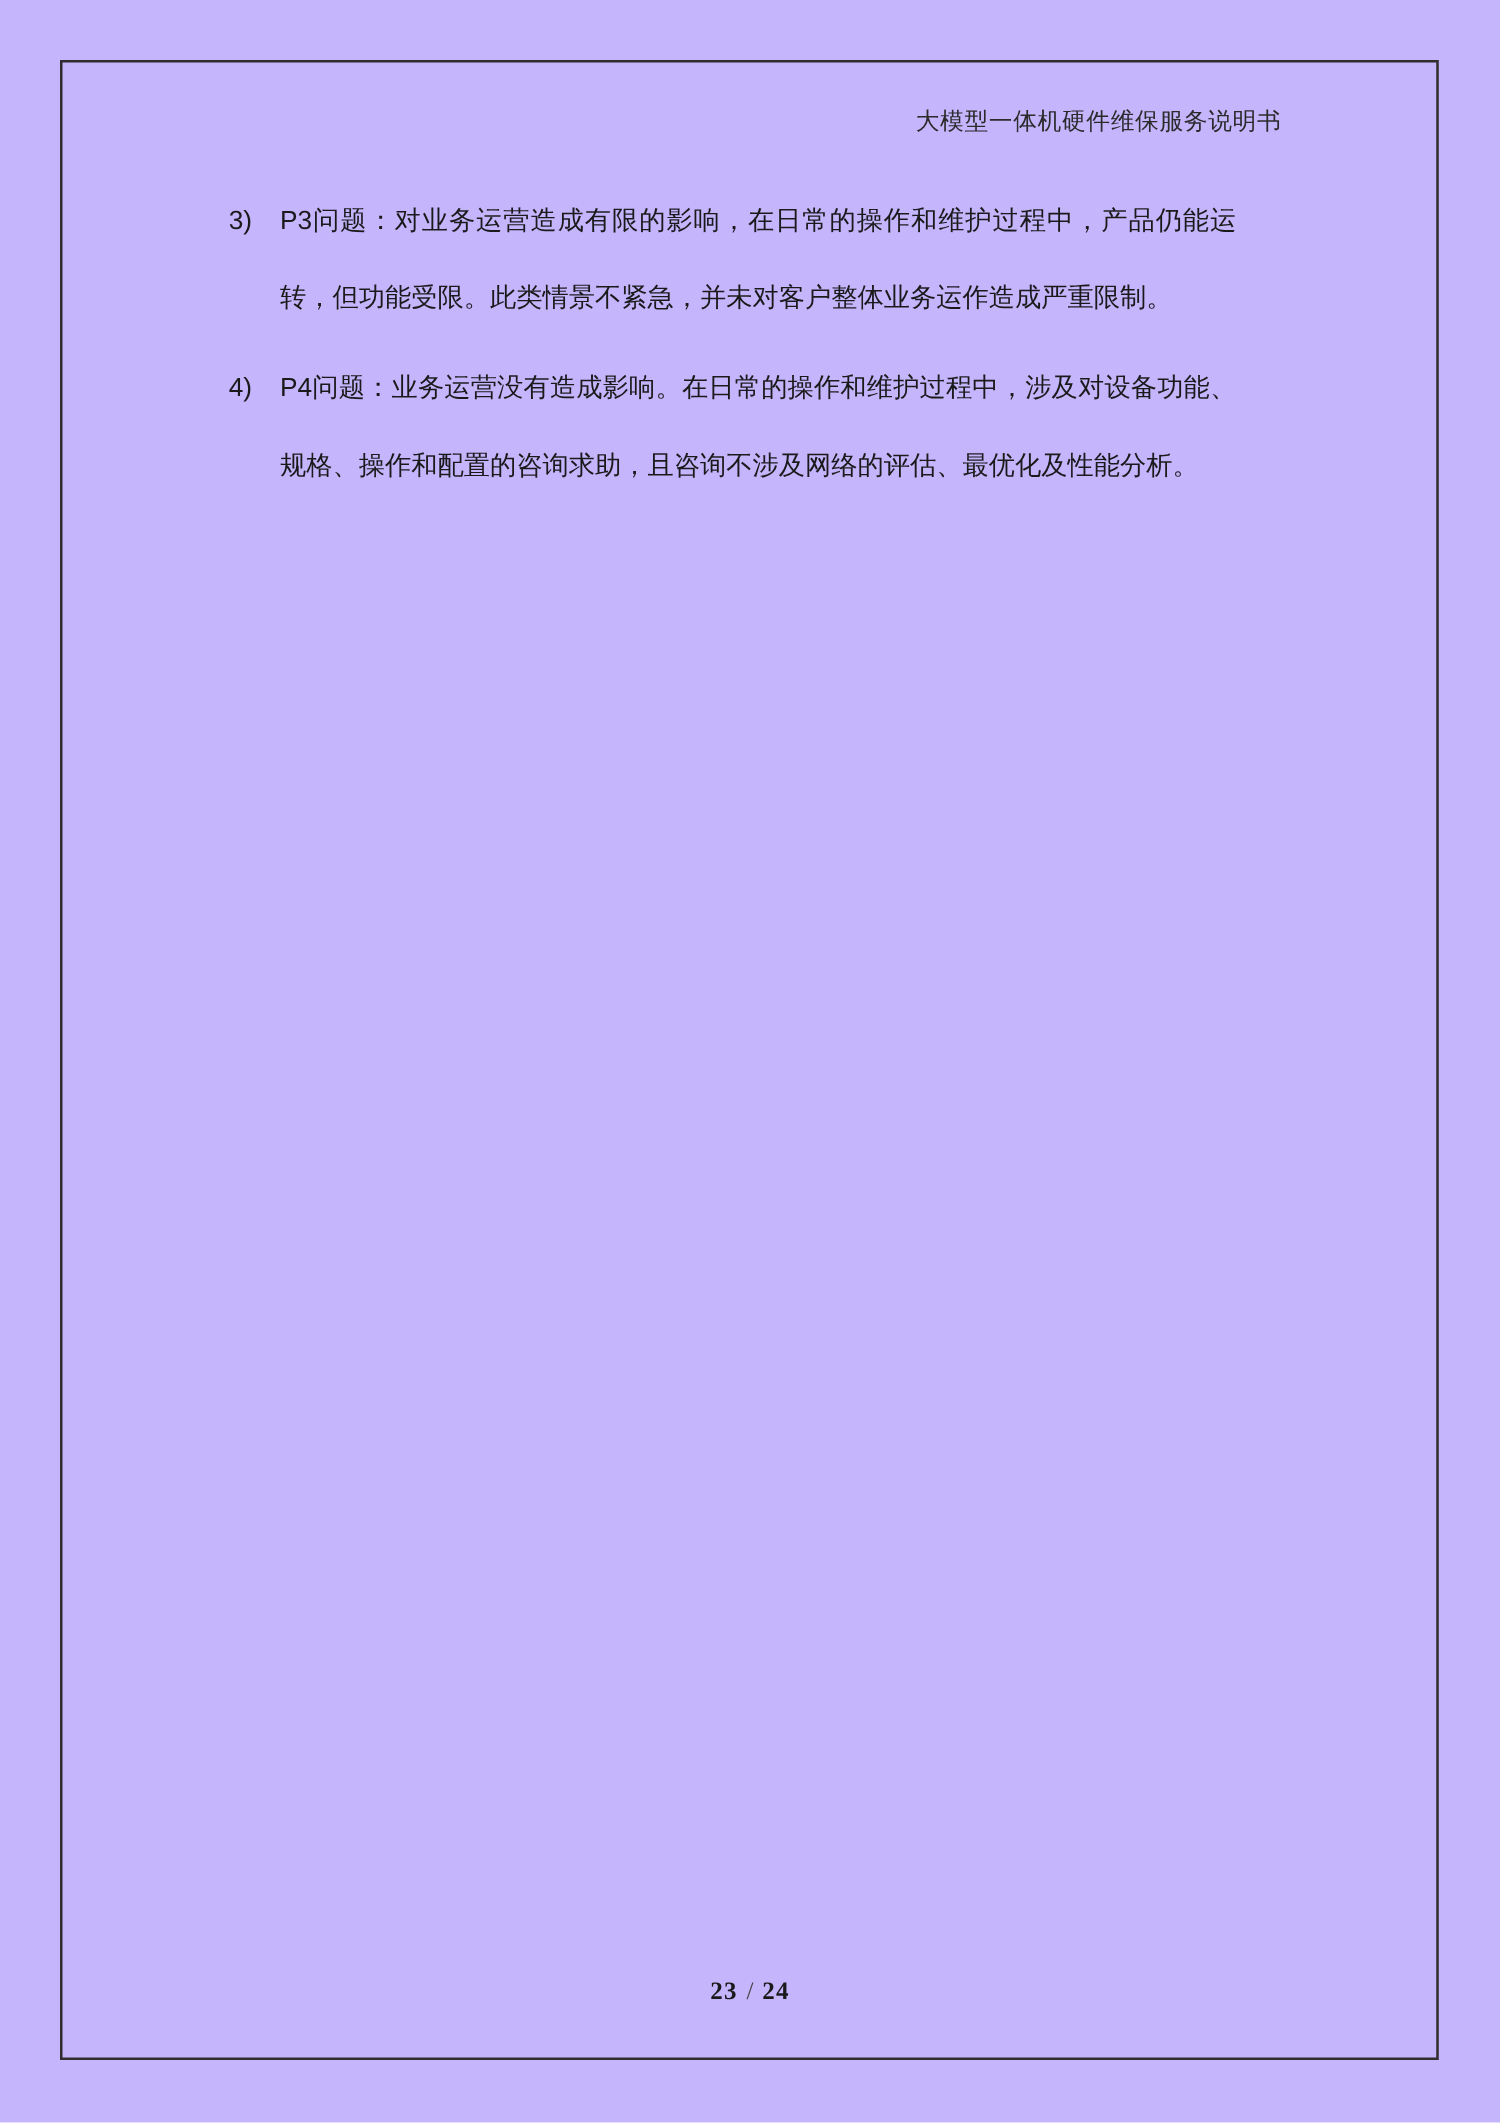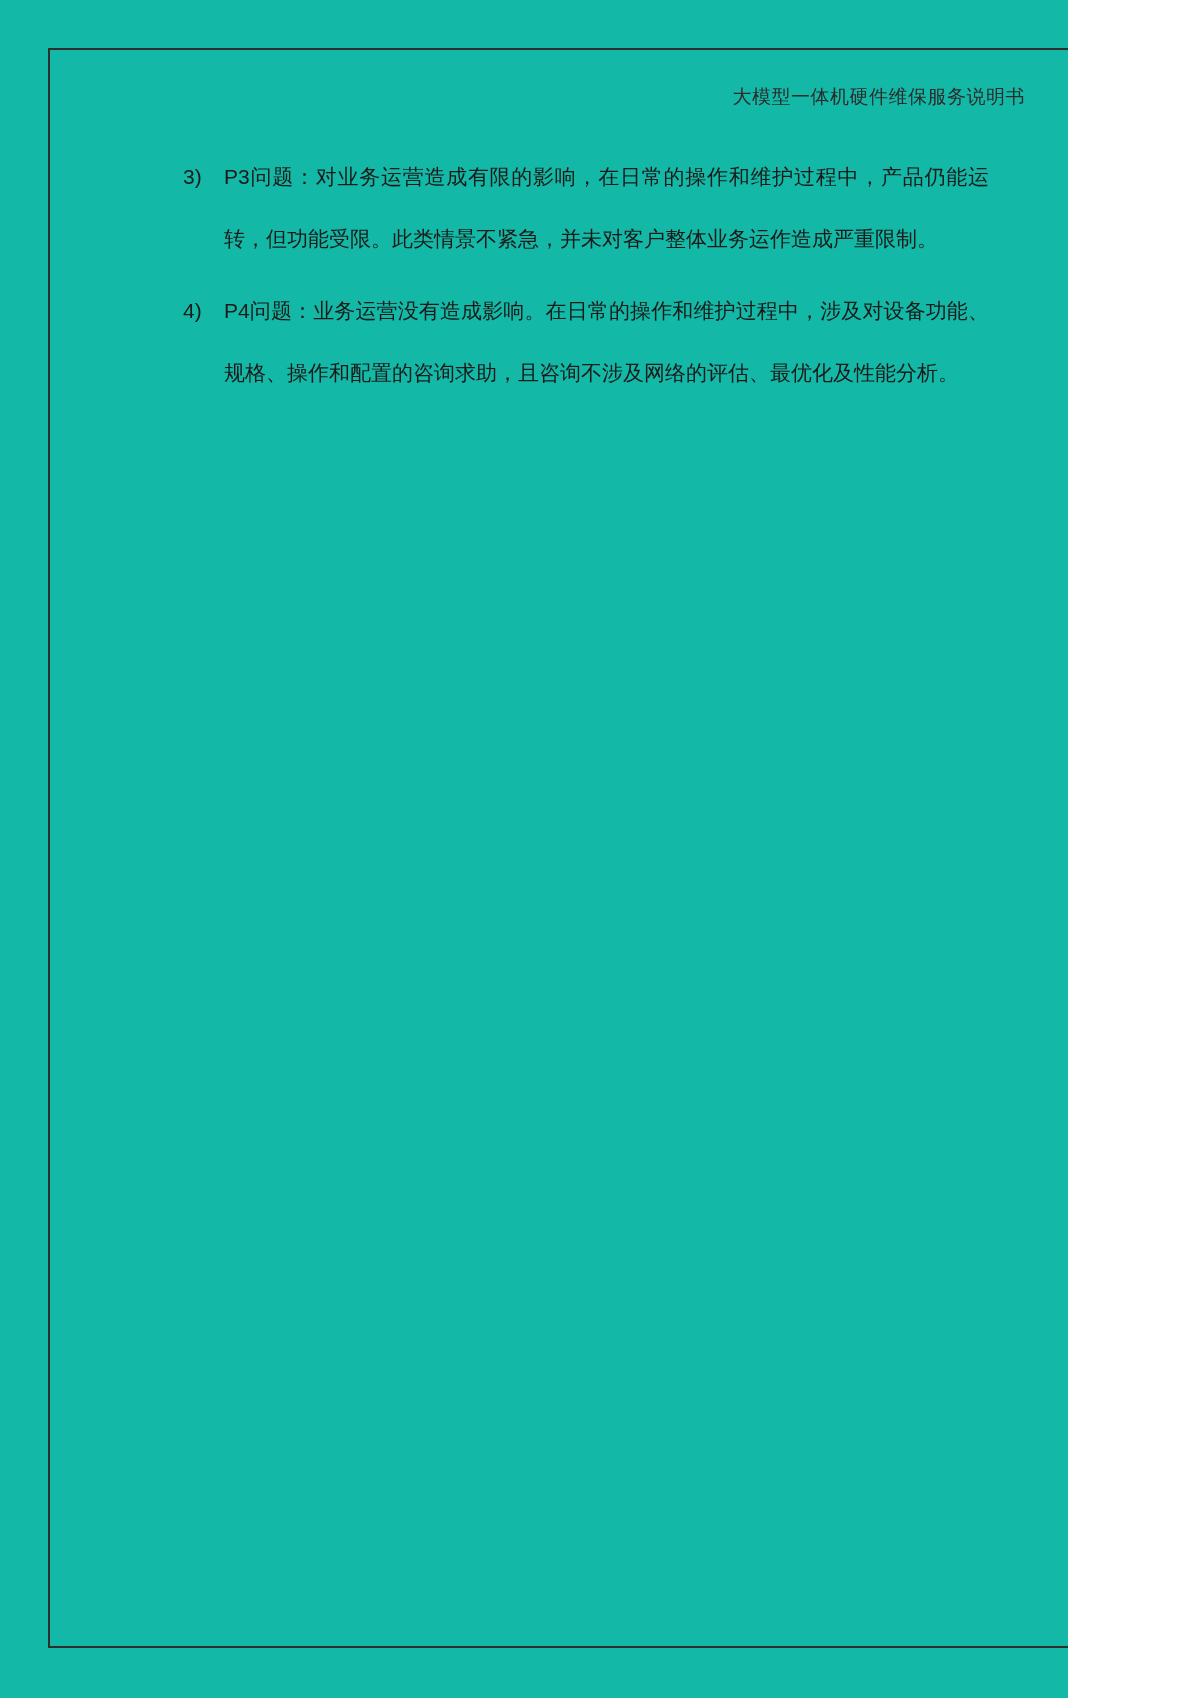--- a/index.html
+++ b/index.html
@@ -2,23 +2,23 @@
 <html><head>
 <meta charset="utf-8">
 <style>
   html, body {
     margin: 0;
     padding: 0;
     background: #ffffff;
   }
   .page {
     position: relative;
-    width: 1068px;
+    width: 1200px;
     height: 1698px;
-    background: #14b8a6;
+    background: #c4b5fd;
     overflow: hidden;
     font-family: "Liberation Sans", "DejaVu Sans", sans-serif;
   }
   .page-border {
     position: absolute;
     left: 48px;
     top: 48px;
     width: 1103px;
     height: 1600px;
     border: 2px solid #2e2e2e;
@@ -95,14 +95,17 @@
       <div class="item-text">P3问题：对业务运营造成有限的影响，在日常的操作和维护过程中，产品仍能运转，但功能受限。此类情景不紧急，并未对客户整体业务运作造成严重限制。</div>
     </div>
 
     <div class="list-item">
       <div class="item-marker">4)</div>
       <div class="item-text">P4问题：业务运营没有造成影响。在日常的操作和维护过程中，涉及对设备功能、规格、操作和配置的咨询求助，且咨询不涉及网络的评估、最优化及性能分析。</div>
     </div>
 
   </div>
 
+  <div class="doc-footer">
+    <span class="page-num">23</span><span class="page-sep">/</span><span class="page-num">24</span>
+  </div>
 
 </div>
 
 </body></html>

